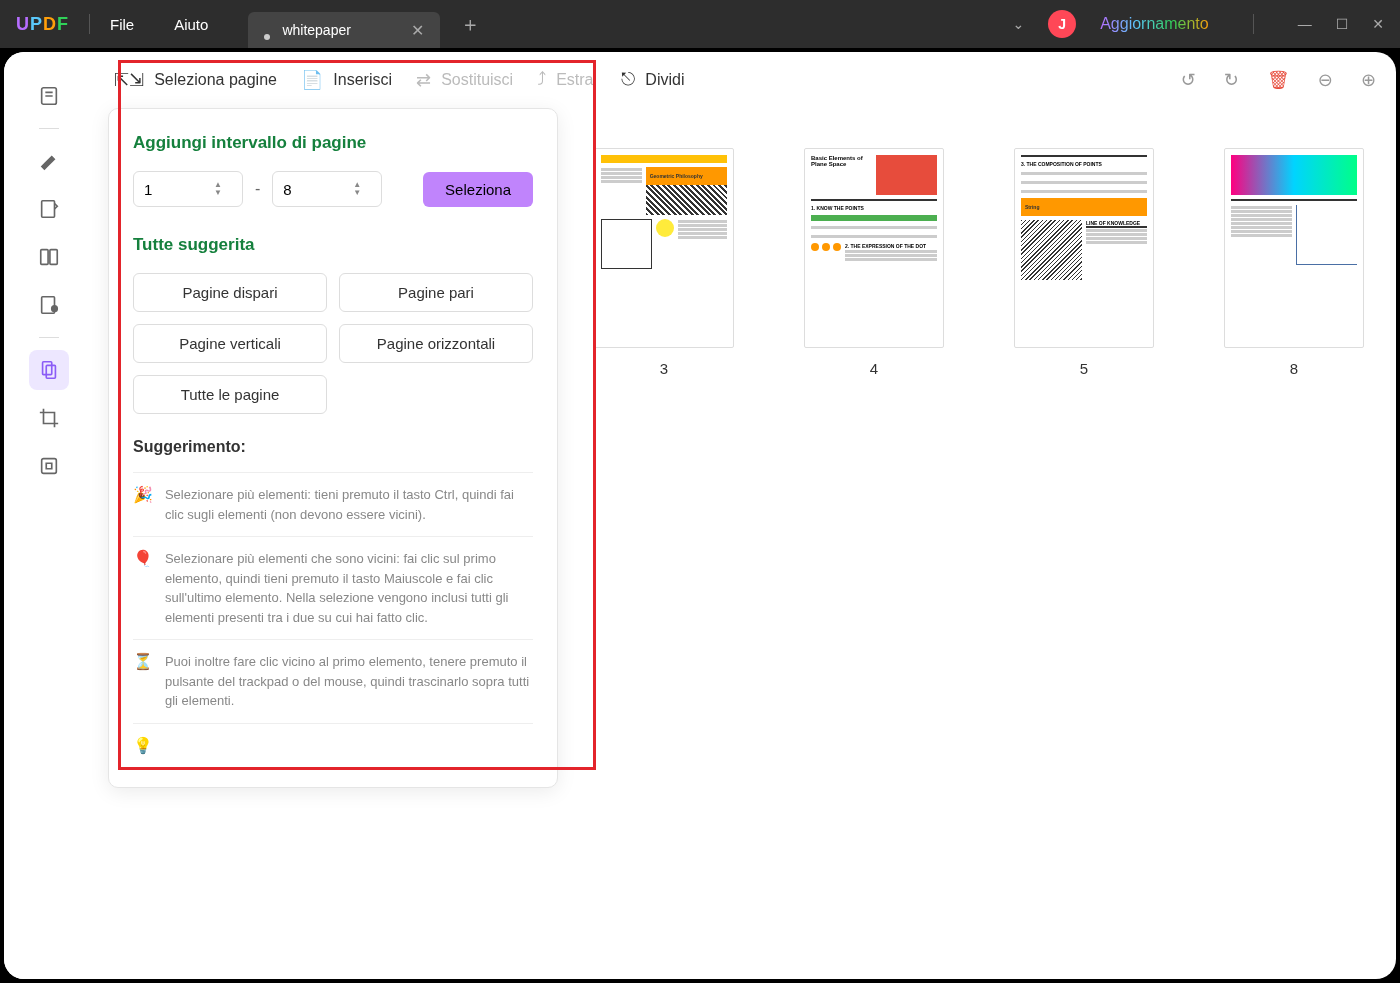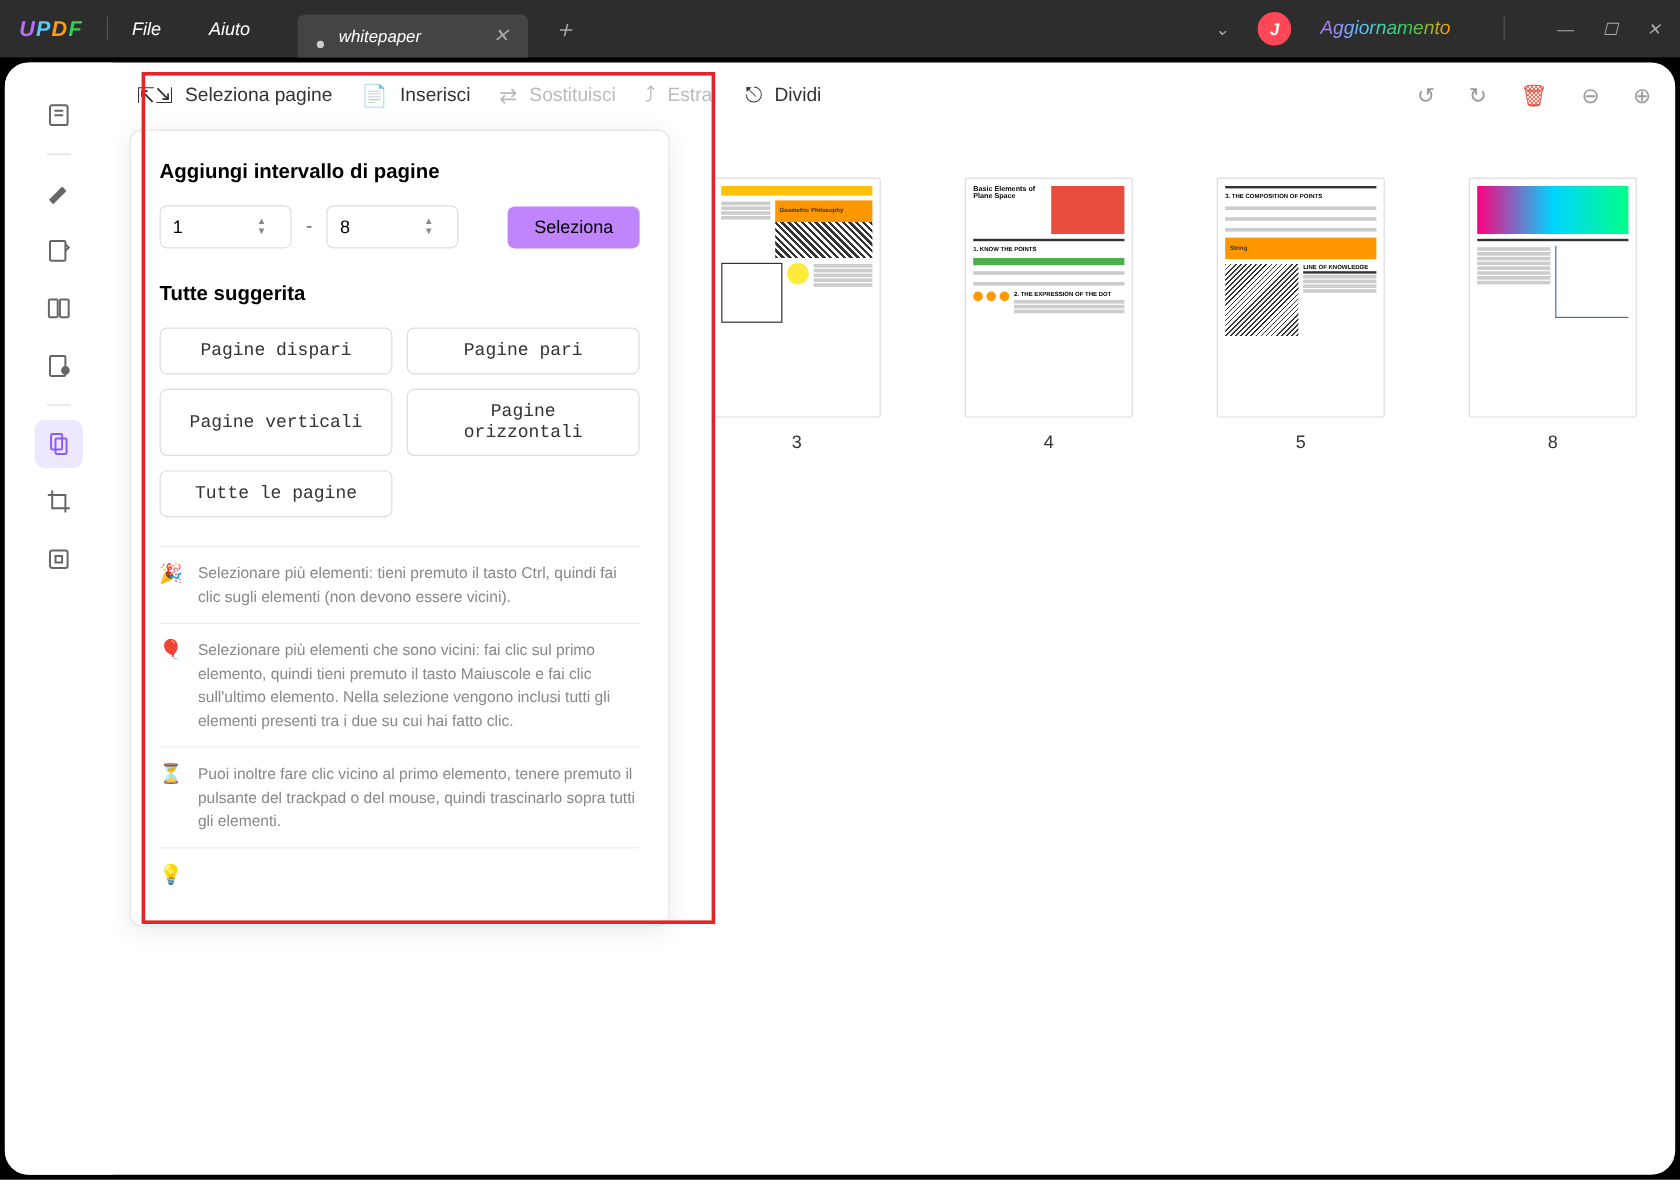--- a/index.html
+++ b/index.html
@@ -1,18 +1,18 @@
 <!DOCTYPE html>
 <html><head>
 <meta charset="utf-8">
 <style>
 * { margin: 0; padding: 0; box-sizing: border-box; font-family: -apple-system, BlinkMacSystemFont, 'Segoe UI', sans-serif; }
 body { background: #000; width: 1400px; height: 983px; overflow: hidden; }
 
-.titlebar { height: 48px; background: #2d2d2d; display: flex; align-items: center; padding: 0 16px; font-style: italic; }
+.titlebar { height: 48px; background: #2d2d2d; display: flex; align-items: center; padding: 0 16px; }
 .logo { font-weight: 700; font-size: 18px; letter-spacing: 1px; }
 .logo .u { color: #b66dff; }
 .logo .p { color: #5ac8fa; }
 .logo .d { color: #ff9f0a; }
 .logo .f { color: #30d158; }
 .titlebar-divider { width: 1px; height: 20px; background: #555; margin: 0 20px; }
 .menu-item { color: #fff; font-size: 15px; margin-right: 40px; cursor: pointer; }
 .tab { background: #444; height: 36px; display: flex; align-items: center; padding: 0 16px; border-radius: 6px 6px 0 0; color: #fff; font-size: 14px; position: relative; margin-top: 12px; justify-content: space-between; }
 .tab-dot { width: 6px; height: 6px; background: #ccc; border-radius: 50%; margin-right: 12px; margin-top: 14px; }
 .tab-close { margin-left: 60px; color: #aaa; font-size: 16px; cursor: pointer; }
@@ -36,29 +36,29 @@
 .content-col { flex: 1; display: flex; flex-direction: column; position: relative; }
 .toolbar { height: 56px; display: flex; align-items: center; padding: 0 20px; gap: 24px; border-bottom: 1px solid transparent; }
 .tool-btn { display: flex; align-items: center; gap: 10px; font-size: 16px; color: #333; cursor: pointer; }
 .tool-btn.disabled { color: #bbb; }
 .tool-icon { font-size: 18px; }
 .toolbar-right { margin-left: auto; display: flex; align-items: center; gap: 28px; }
 .icon-btn { color: #999; cursor: pointer; font-size: 18px; }
 .icon-btn.red { color: #e74c3c; }
 
 .panel { position: absolute; top: 56px; left: 14px; width: 450px; background: #fff; border: 1px solid #e5e5e5; border-radius: 10px; padding: 24px 24px 20px; box-shadow: 0 4px 20px rgba(0,0,0,0.08); z-index: 50; }
-.panel h3 { font-size: 17px; font-weight: 600; color: #000000; margin-bottom: 18px; }
+.panel h3 { font-size: 17px; font-weight: 600; color: #15803d; margin-bottom: 18px; }
 .range-row { display: flex; align-items: center; gap: 12px; margin-bottom: 28px; }
 .num-input { width: 110px; height: 36px; border: 1px solid #ddd; border-radius: 6px; display: flex; align-items: center; padding: 0 10px; position: relative; }
 .num-input input { border: none; outline: none; width: 70px; font-size: 15px; }
 .spinners { display: flex; flex-direction: column; font-size: 8px; color: #888; line-height: 8px; cursor: pointer; }
 .range-dash { font-size: 16px; color: #666; }
 .select-btn { flex: 0 0 auto; background: #c084fc; color: #000000; border: none; padding: 9px 22px; border-radius: 6px; font-size: 15px; cursor: pointer; margin-left: auto; }
 .suggest-btns { display: flex; flex-wrap: wrap; gap: 12px; margin-bottom: 24px; }
-.sg-btn { background: #fff; border: 1px solid #ddd; border-radius: 6px; padding: 10px 18px; font-size: 15px; color: #333; cursor: pointer; width: calc(50% - 6px); font-family: Liberation Mono, monospace; }
+.sg-btn { background: #fff; border: 1px solid #ddd; border-radius: 6px; padding: 10px 18px; font-size: 15px; color: #333; cursor: pointer; width: calc(50% - 6px); }
 .sg-btn.full { width: calc(50% - 6px); }
 .tip-title { font-size: 16px; font-weight: 600; color: #333; margin-bottom: 16px; }
 .tip-row { display: flex; gap: 12px; padding: 12px 0; border-top: 1px solid #eee; }
 .tip-row:first-of-type { border-top: none; }
 .tip-icon { font-size: 16px; flex-shrink: 0; }
 .tip-text { font-size: 13px; color: #888; line-height: 1.5; }
 
 .thumbs-area { flex: 1; padding: 40px 0 0 500px; display: flex; flex-wrap: wrap; gap: 50px 70px; align-content: flex-start; }
 .thumb { width: 140px; display: flex; flex-direction: column; align-items: center; gap: 12px; }
 .page-preview { width: 140px; height: 200px; background: #fff; border: 1px solid #ddd; border-radius: 2px; padding: 6px; display: flex; flex-direction: column; gap: 4px; overflow: hidden; font-size: 5px; }
@@ -204,20 +204,21 @@
 
         <h3>Tutte suggerita</h3>
         <div class="suggest-btns">
           <button class="sg-btn">Pagine dispari</button>
           <button class="sg-btn">Pagine pari</button>
           <button class="sg-btn">Pagine verticali</button>
           <button class="sg-btn">Pagine orizzontali</button>
           <button class="sg-btn full">Tutte le pagine</button>
         </div>
 
+        <div class="tip-title">Suggerimento:</div>
         <div class="tip-row">
           <span class="tip-icon">🎉</span>
           <span class="tip-text">Selezionare più elementi: tieni premuto il tasto Ctrl, quindi fai clic sugli elementi (non devono essere vicini).</span>
         </div>
         <div class="tip-row">
           <span class="tip-icon">🎈</span>
           <span class="tip-text">Selezionare più elementi che sono vicini: fai clic sul primo elemento, quindi tieni premuto il tasto Maiuscole e fai clic sull'ultimo elemento. Nella selezione vengono inclusi tutti gli elementi presenti tra i due su cui hai fatto clic.</span>
         </div>
         <div class="tip-row">
           <span class="tip-icon">⏳</span>

